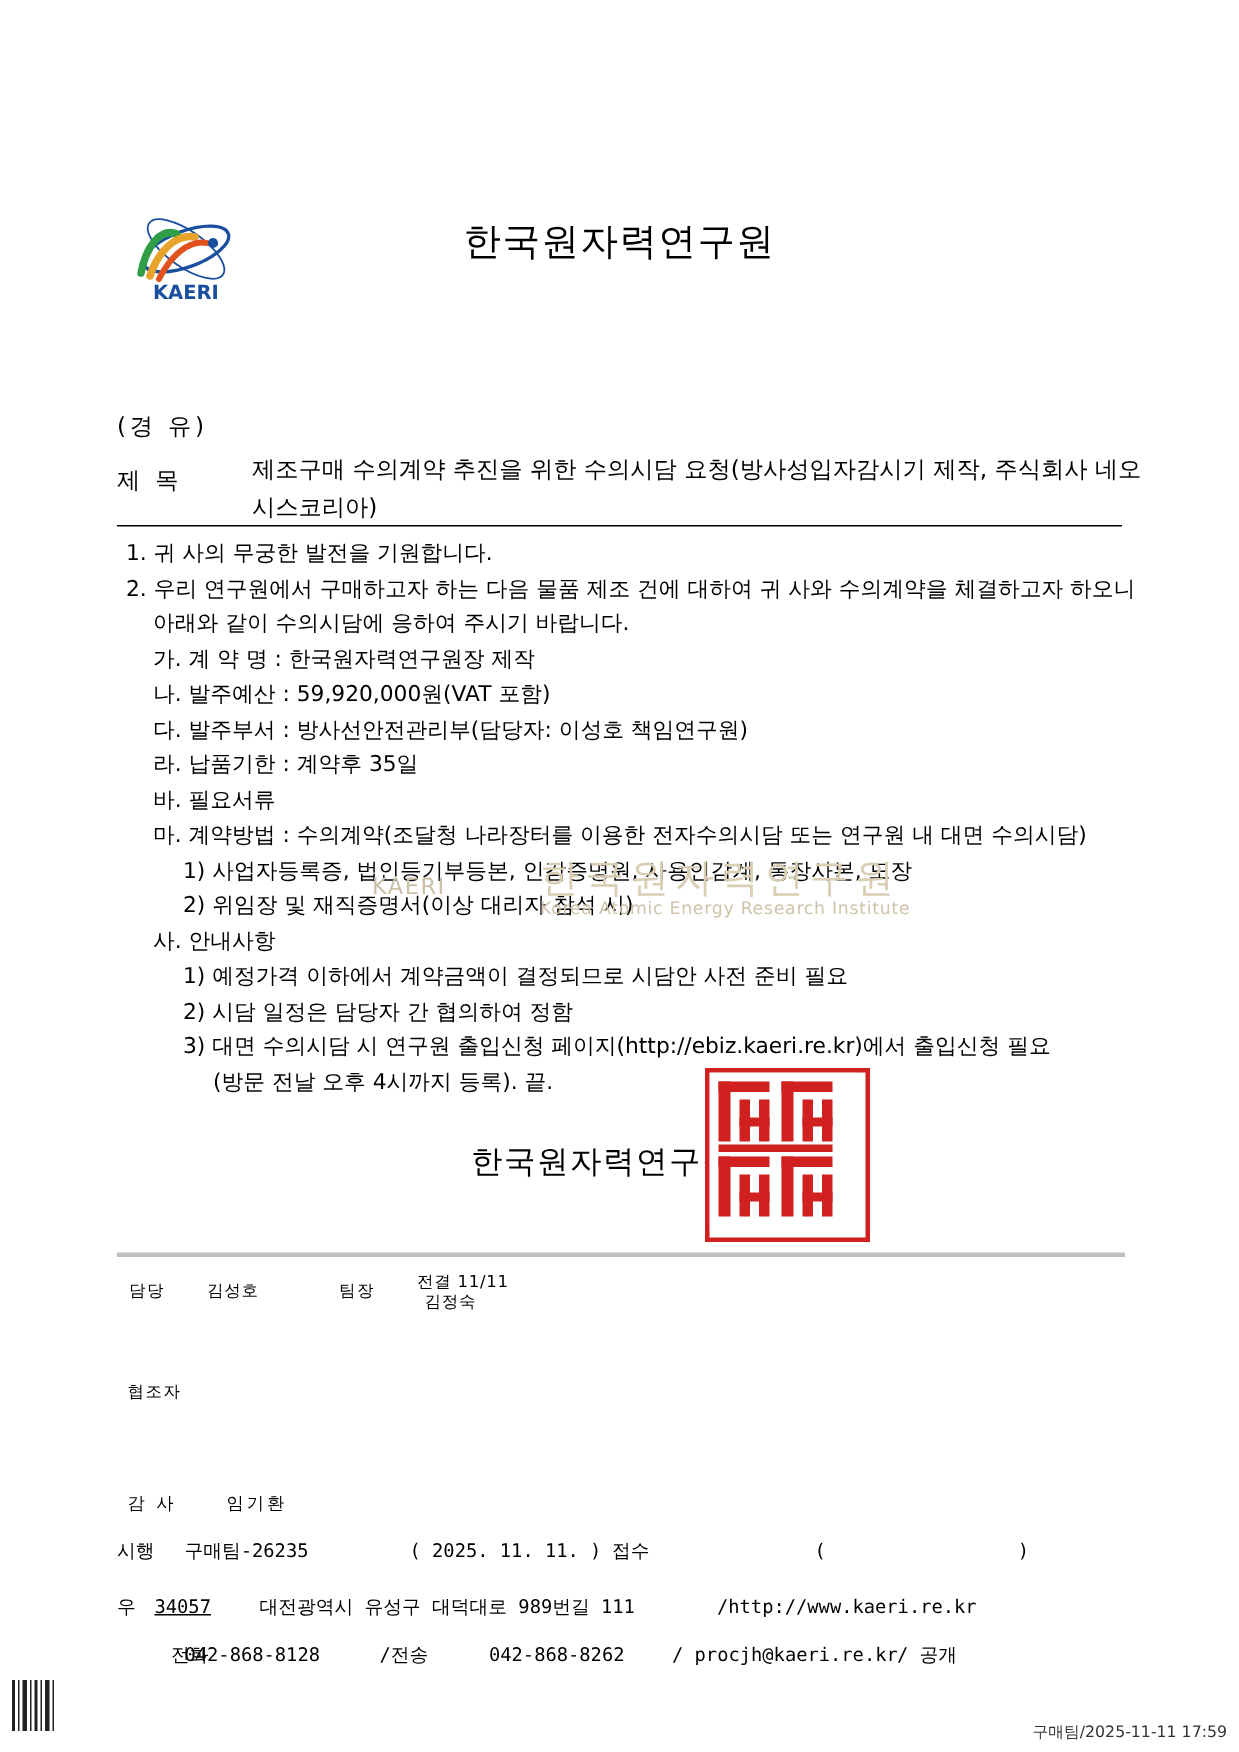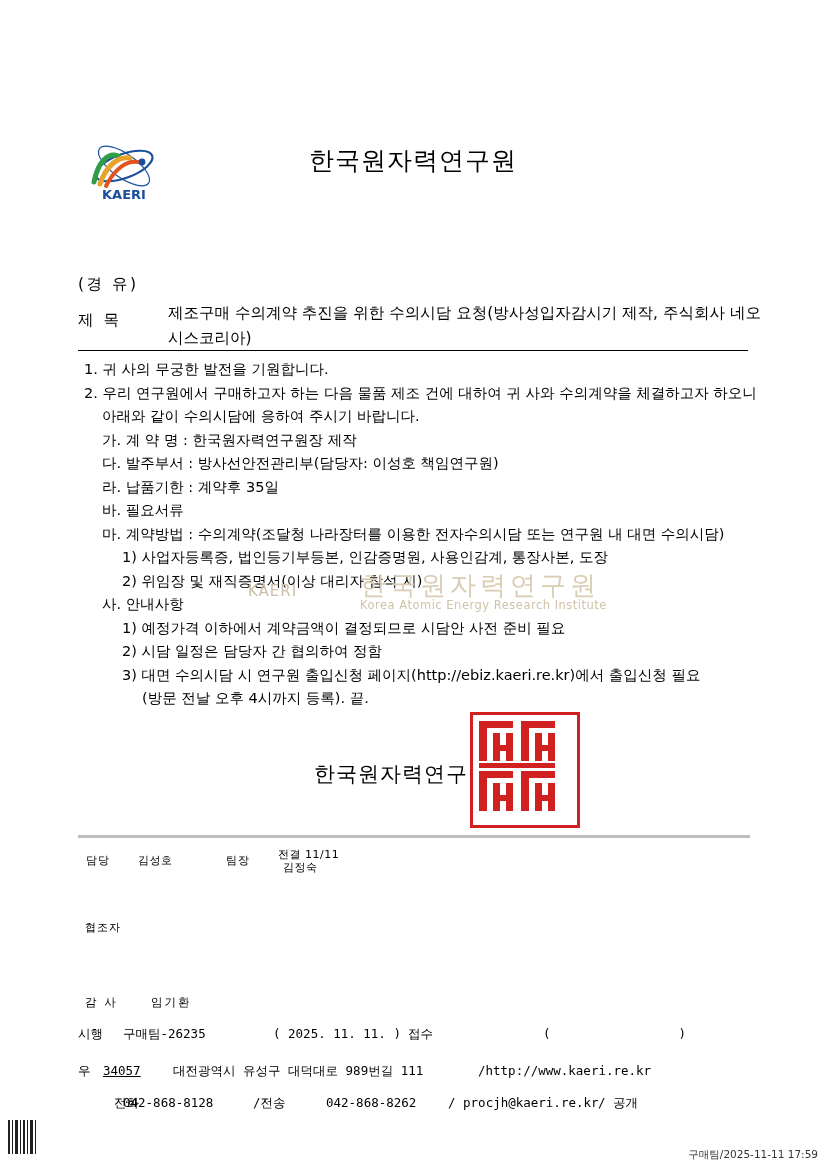--- a/index.html
+++ b/index.html
@@ -227,20 +227,21 @@
 
   <div class="via">(경    유)</div>
   <div class="subject-label">제        목</div>
   <div class="subject-text">제조구매 수의계약 추진을 위한 수의시담 요청(방사성입자감시기 제작, 주식회사 네오시스코리아)</div>
   <div class="rule"></div>
 
   <div class="body-block">
     <div class="p indent-1">1. 귀 사의 무궁한 발전을 기원합니다.</div>
     <div class="p indent-1">2. 우리 연구원에서 구매하고자 하는 다음 물품 제조 건에 대하여 귀 사와 수의계약을 체결하고자 하오니 아래와 같이 수의시담에 응하여 주시기 바랍니다.</div>
     <div class="p hang">가. 계 약 명 : 한국원자력연구원장 제작</div>
+    <div class="p hang">나. 발주예산 : 59,920,000원(VAT 포함)</div>
     <div class="p hang">다. 발주부서 : 방사선안전관리부(담당자: 이성호 책임연구원)</div>
     <div class="p hang">라. 납품기한 : 계약후 35일</div>
     <div class="p hang">바.  필요서류</div>
     <div class="p hang">마. 계약방법 : 수의계약(조달청 나라장터를 이용한 전자수의시담 또는 연구원 내 대면 수의시담)</div>
     <div class="p indent-3">1) 사업자등록증, 법인등기부등본, 인감증명원, 사용인감계, 통장사본, 도장</div>
     <div class="p indent-3">2) 위임장 및 재직증명서(이상 대리자 참석 시)</div>
     <div class="p hang">사.  안내사항</div>
     <div class="p indent-3">1) 예정가격 이하에서 계약금액이 결정되므로 시담안 사전 준비 필요</div>
     <div class="p indent-3">2) 시담 일정은 담당자 간 협의하여 정함</div>
     <div class="p indent-3">3) 대면 수의시담 시 연구원 출입신청 페이지(http://ebiz.kaeri.re.kr)에서 출입신청 필요</div>

